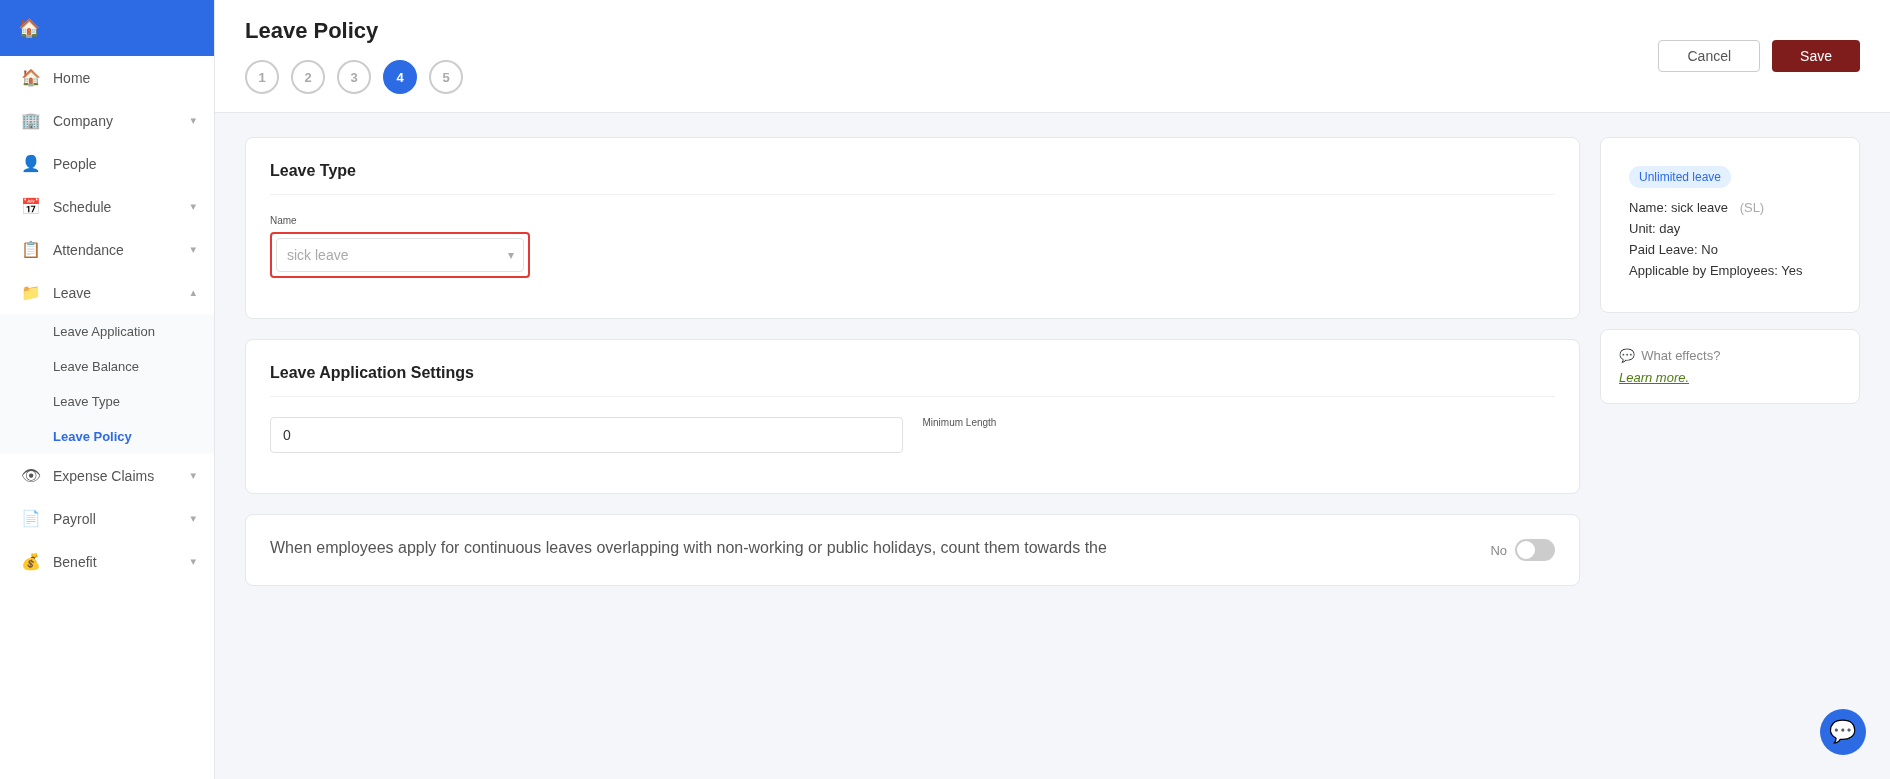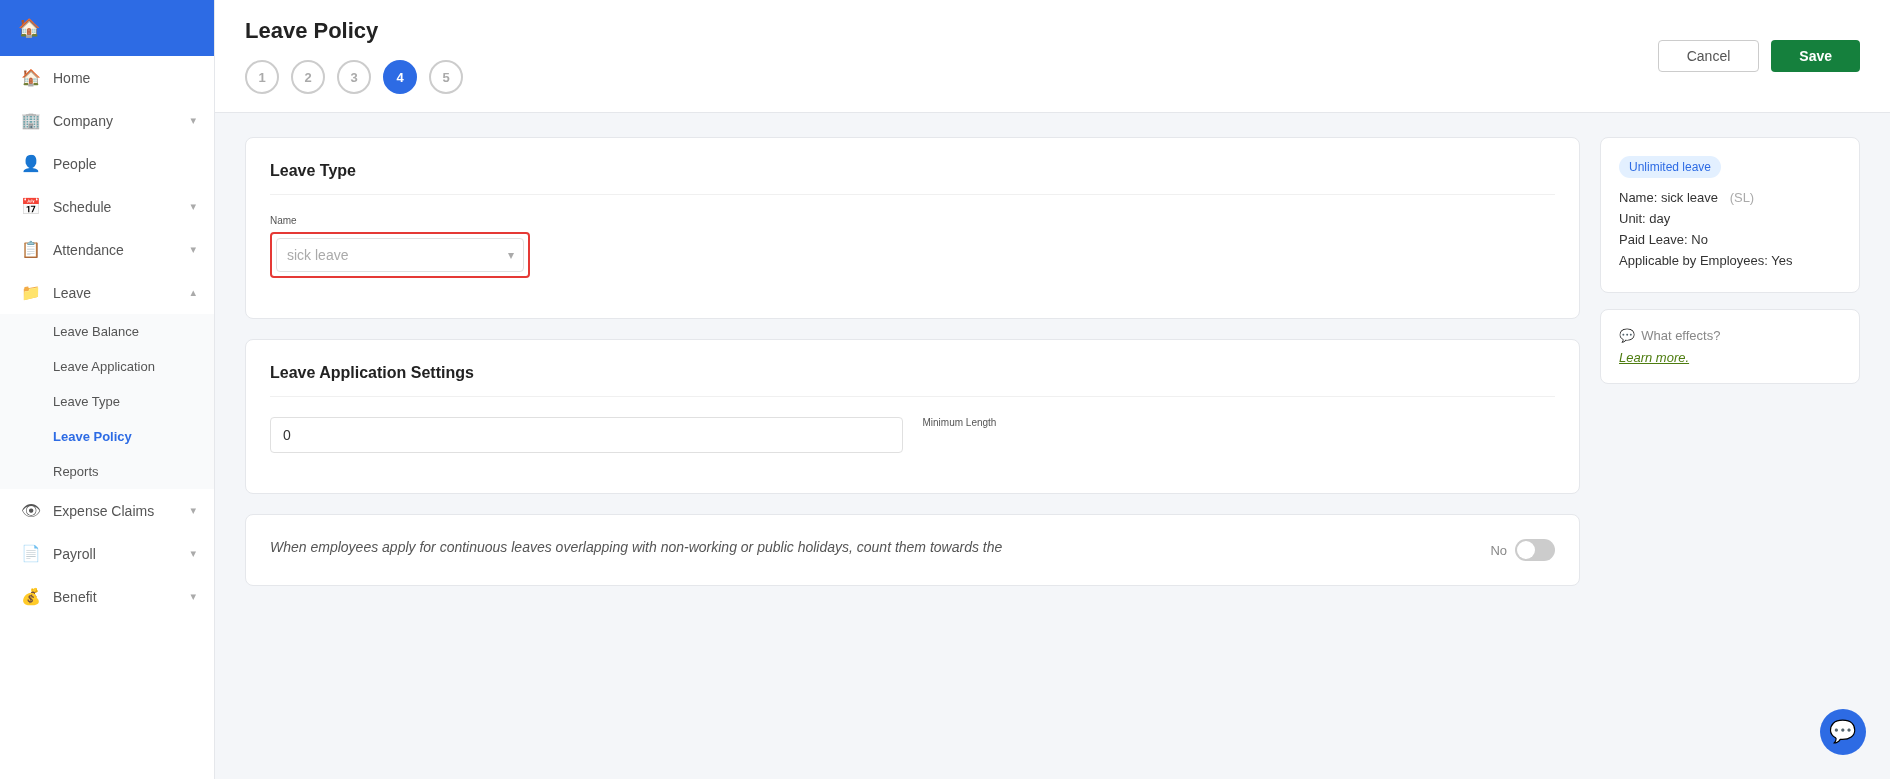--- a/index.html
+++ b/index.html
@@ -106,26 +106,26 @@
       border: 1px solid #ccc;
       background: #fff;
       border-radius: 4px;
       cursor: pointer;
       font-size: 14px;
       color: #555;
     }
     .btn-save {
       padding: 8px 28px;
       border: none;
-      background: #15803d;
+      background: #7f1d1d;
       border-radius: 4px;
       cursor: pointer;
       font-size: 14px;
       color: #fff;
-      font-weight: 700;
+      font-weight: 400;
     }
 
     
     .content-area {
       flex: 1;
       overflow-y: auto;
       padding: 24px 30px;
       display: flex;
       gap: 20px;
     }
@@ -221,24 +221,23 @@
       background: #fff;
       border-radius: 8px;
       padding: 24px;
       border: 1px solid #e5e7eb;
       display: flex;
       align-items: flex-start;
       justify-content: space-between;
       gap: 20px;
     }
     .bottom-section-text {
-      font-size: 14px;
+      font-size: 16px;
       color: #555;
       flex: 1;
-      font-style: italic;
     }
     .toggle-wrapper {
       display: flex;
       align-items: center;
       gap: 8px;
       flex-shrink: 0;
     }
     .toggle-label { font-size: 13px; color: #888; }
     .toggle {
       width: 40px;
@@ -265,21 +264,21 @@
     .side-panel {
       width: 260px;
       min-width: 260px;
       display: flex;
       flex-direction: column;
       gap: 16px;
     }
     .info-card {
       background: #fff;
       border-radius: 8px;
-      padding: 18px;
+      padding: 28px;
       border: 1px solid #e5e7eb;
     }
     .badge-unlimited {
       display: inline-block;
       background: #e3f0ff;
       color: #2d6be4;
       font-size: 12px;
       padding: 4px 10px;
       border-radius: 12px;
       margin-bottom: 12px;
@@ -362,33 +361,30 @@
     <span class="arrow">▾</span>
   </div>
 
   <div class="sidebar-item">
     <span class="icon">📁</span>
     <span>Leave</span>
     <span class="arrow">▴</span>
   </div>
   <div class="sidebar-group">
     <div class="sidebar-sub-item">
+      <span>Leave Application</span>
+    </div>
+    <div class="sidebar-sub-item">
       <span>Leave Balance</span>
-    </div>
-    <div class="sidebar-sub-item">
-      <span>Leave Application</span>
     </div>
     <div class="sidebar-sub-item">
       <span>Leave Type</span>
     </div>
     <div class="sidebar-sub-item active">
       <span>Leave Policy</span>
-    </div>
-    <div class="sidebar-sub-item">
-      <span>Reports</span>
     </div>
   </div>
 
   <div class="sidebar-item">
     <span class="icon">👁</span>
     <span>Expense Claims</span>
     <span class="arrow">▾</span>
   </div>
 
   <div class="sidebar-item">

